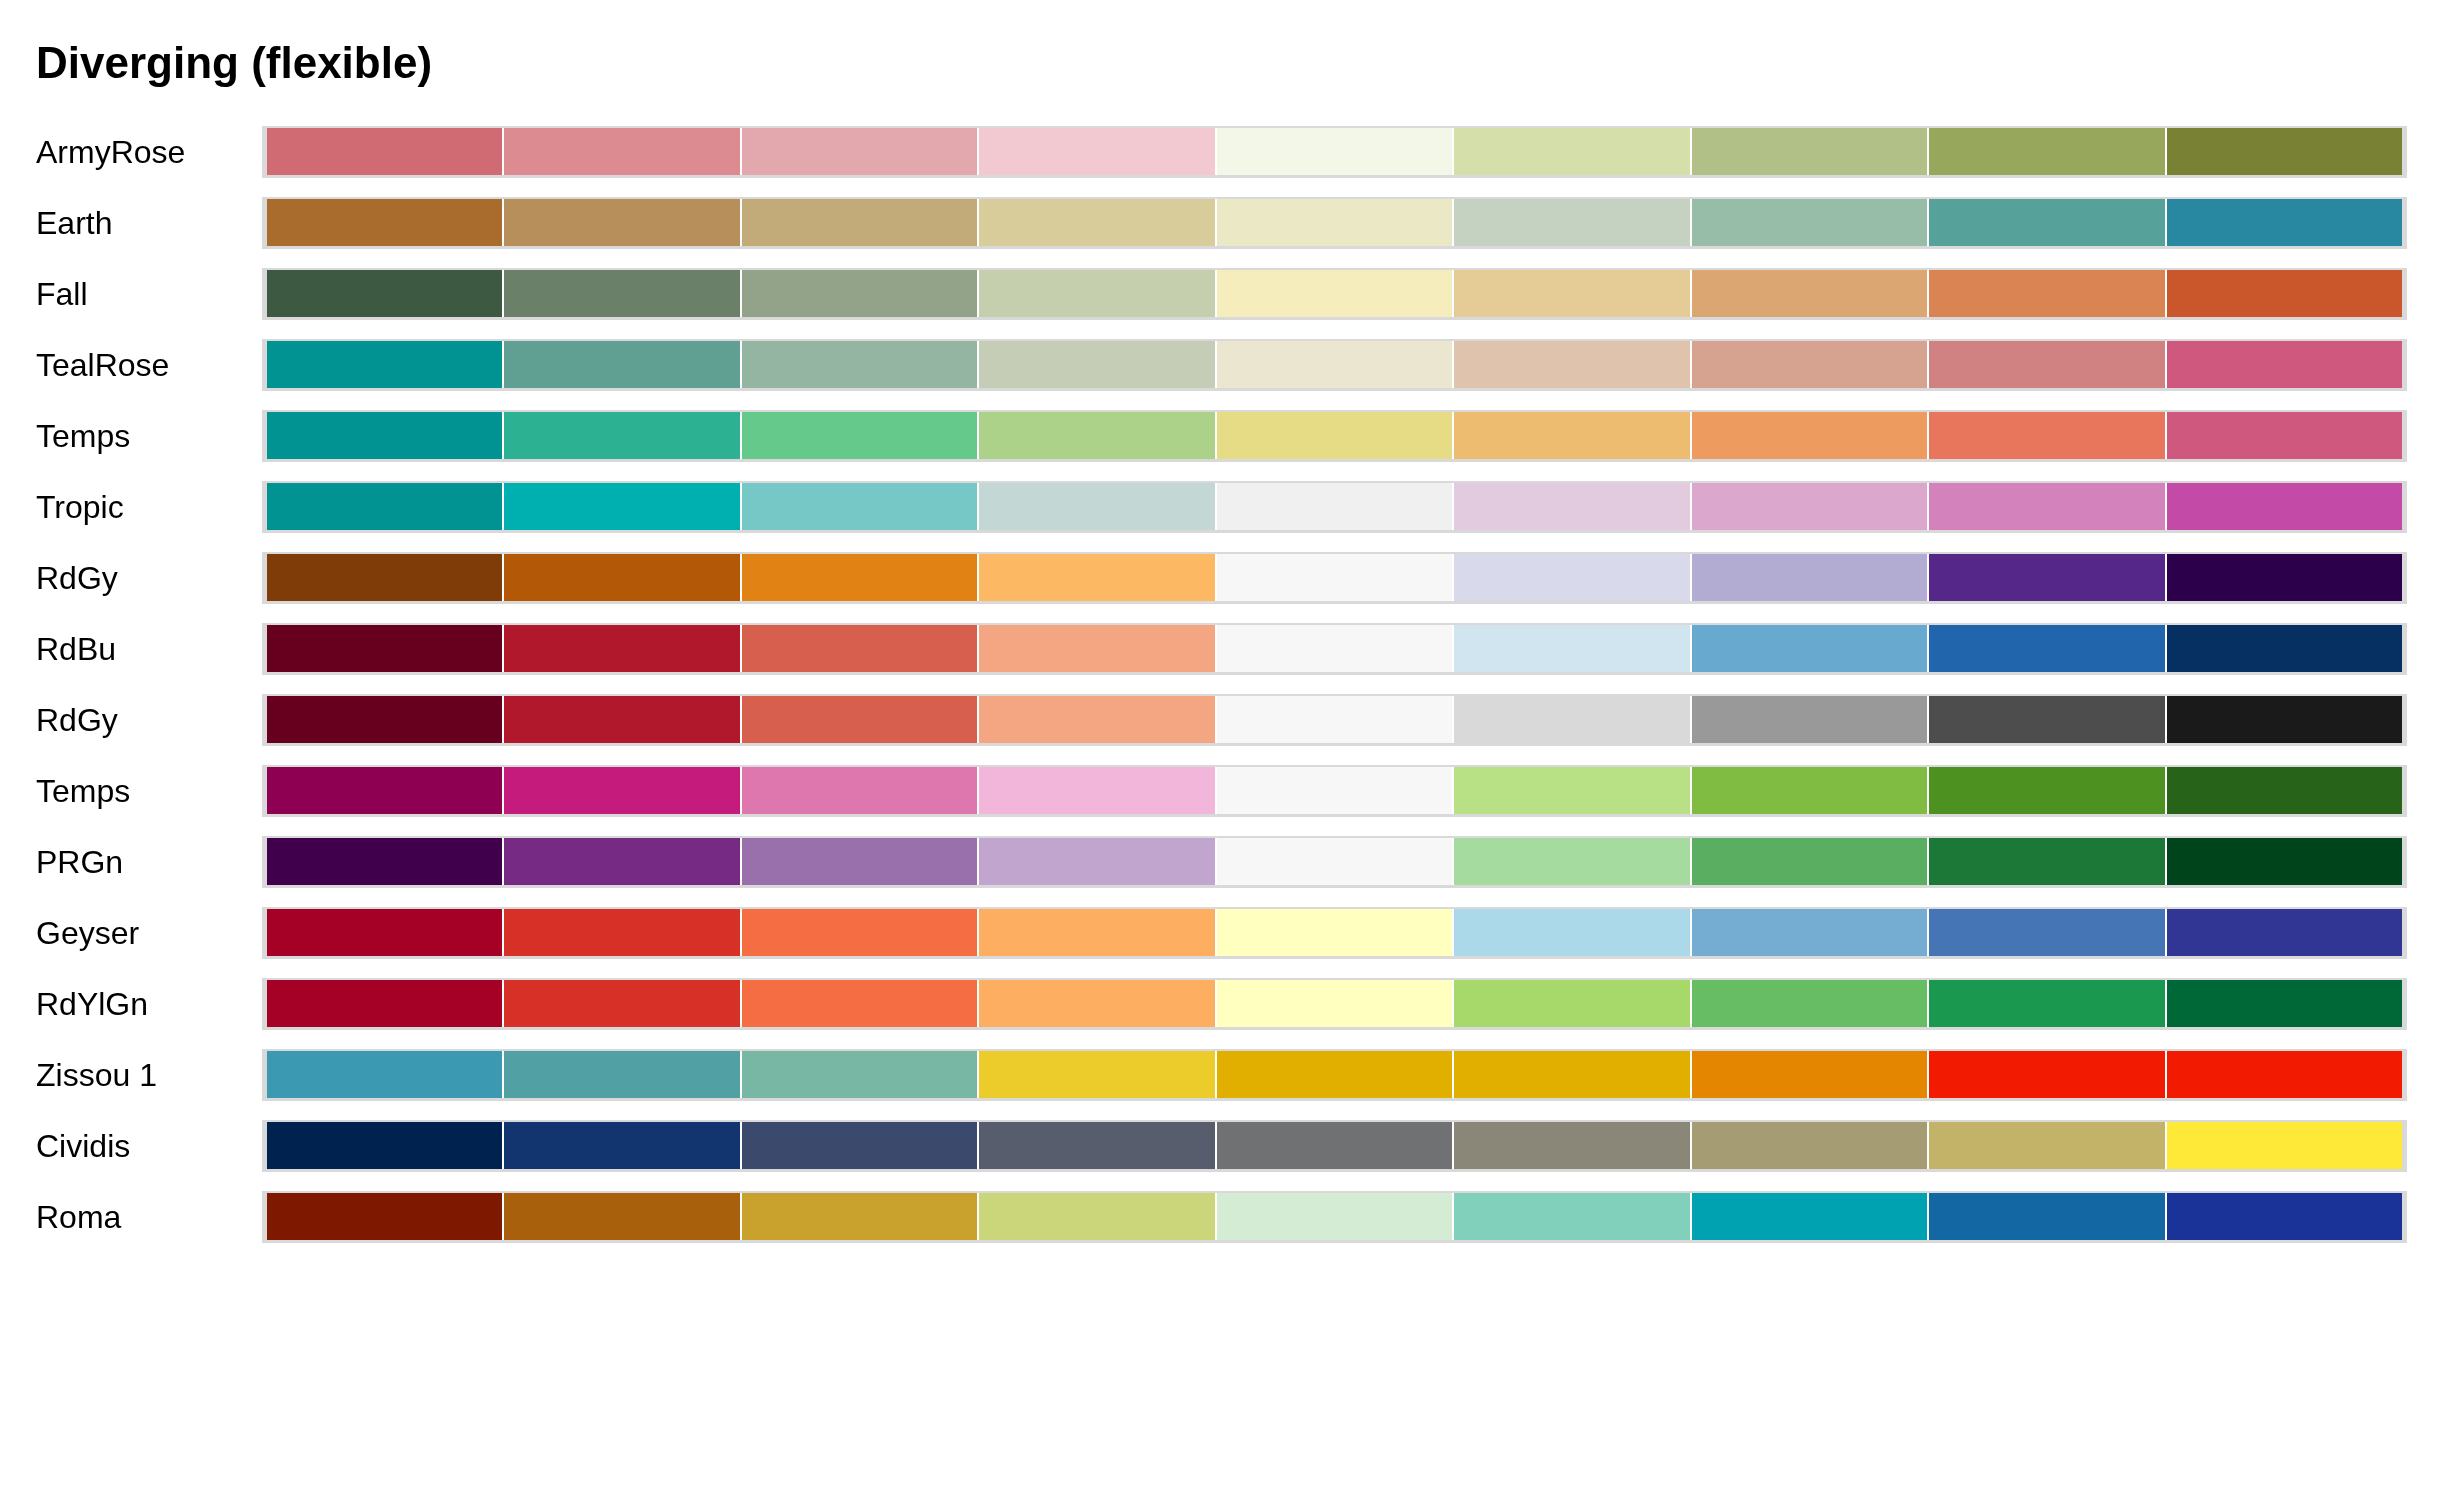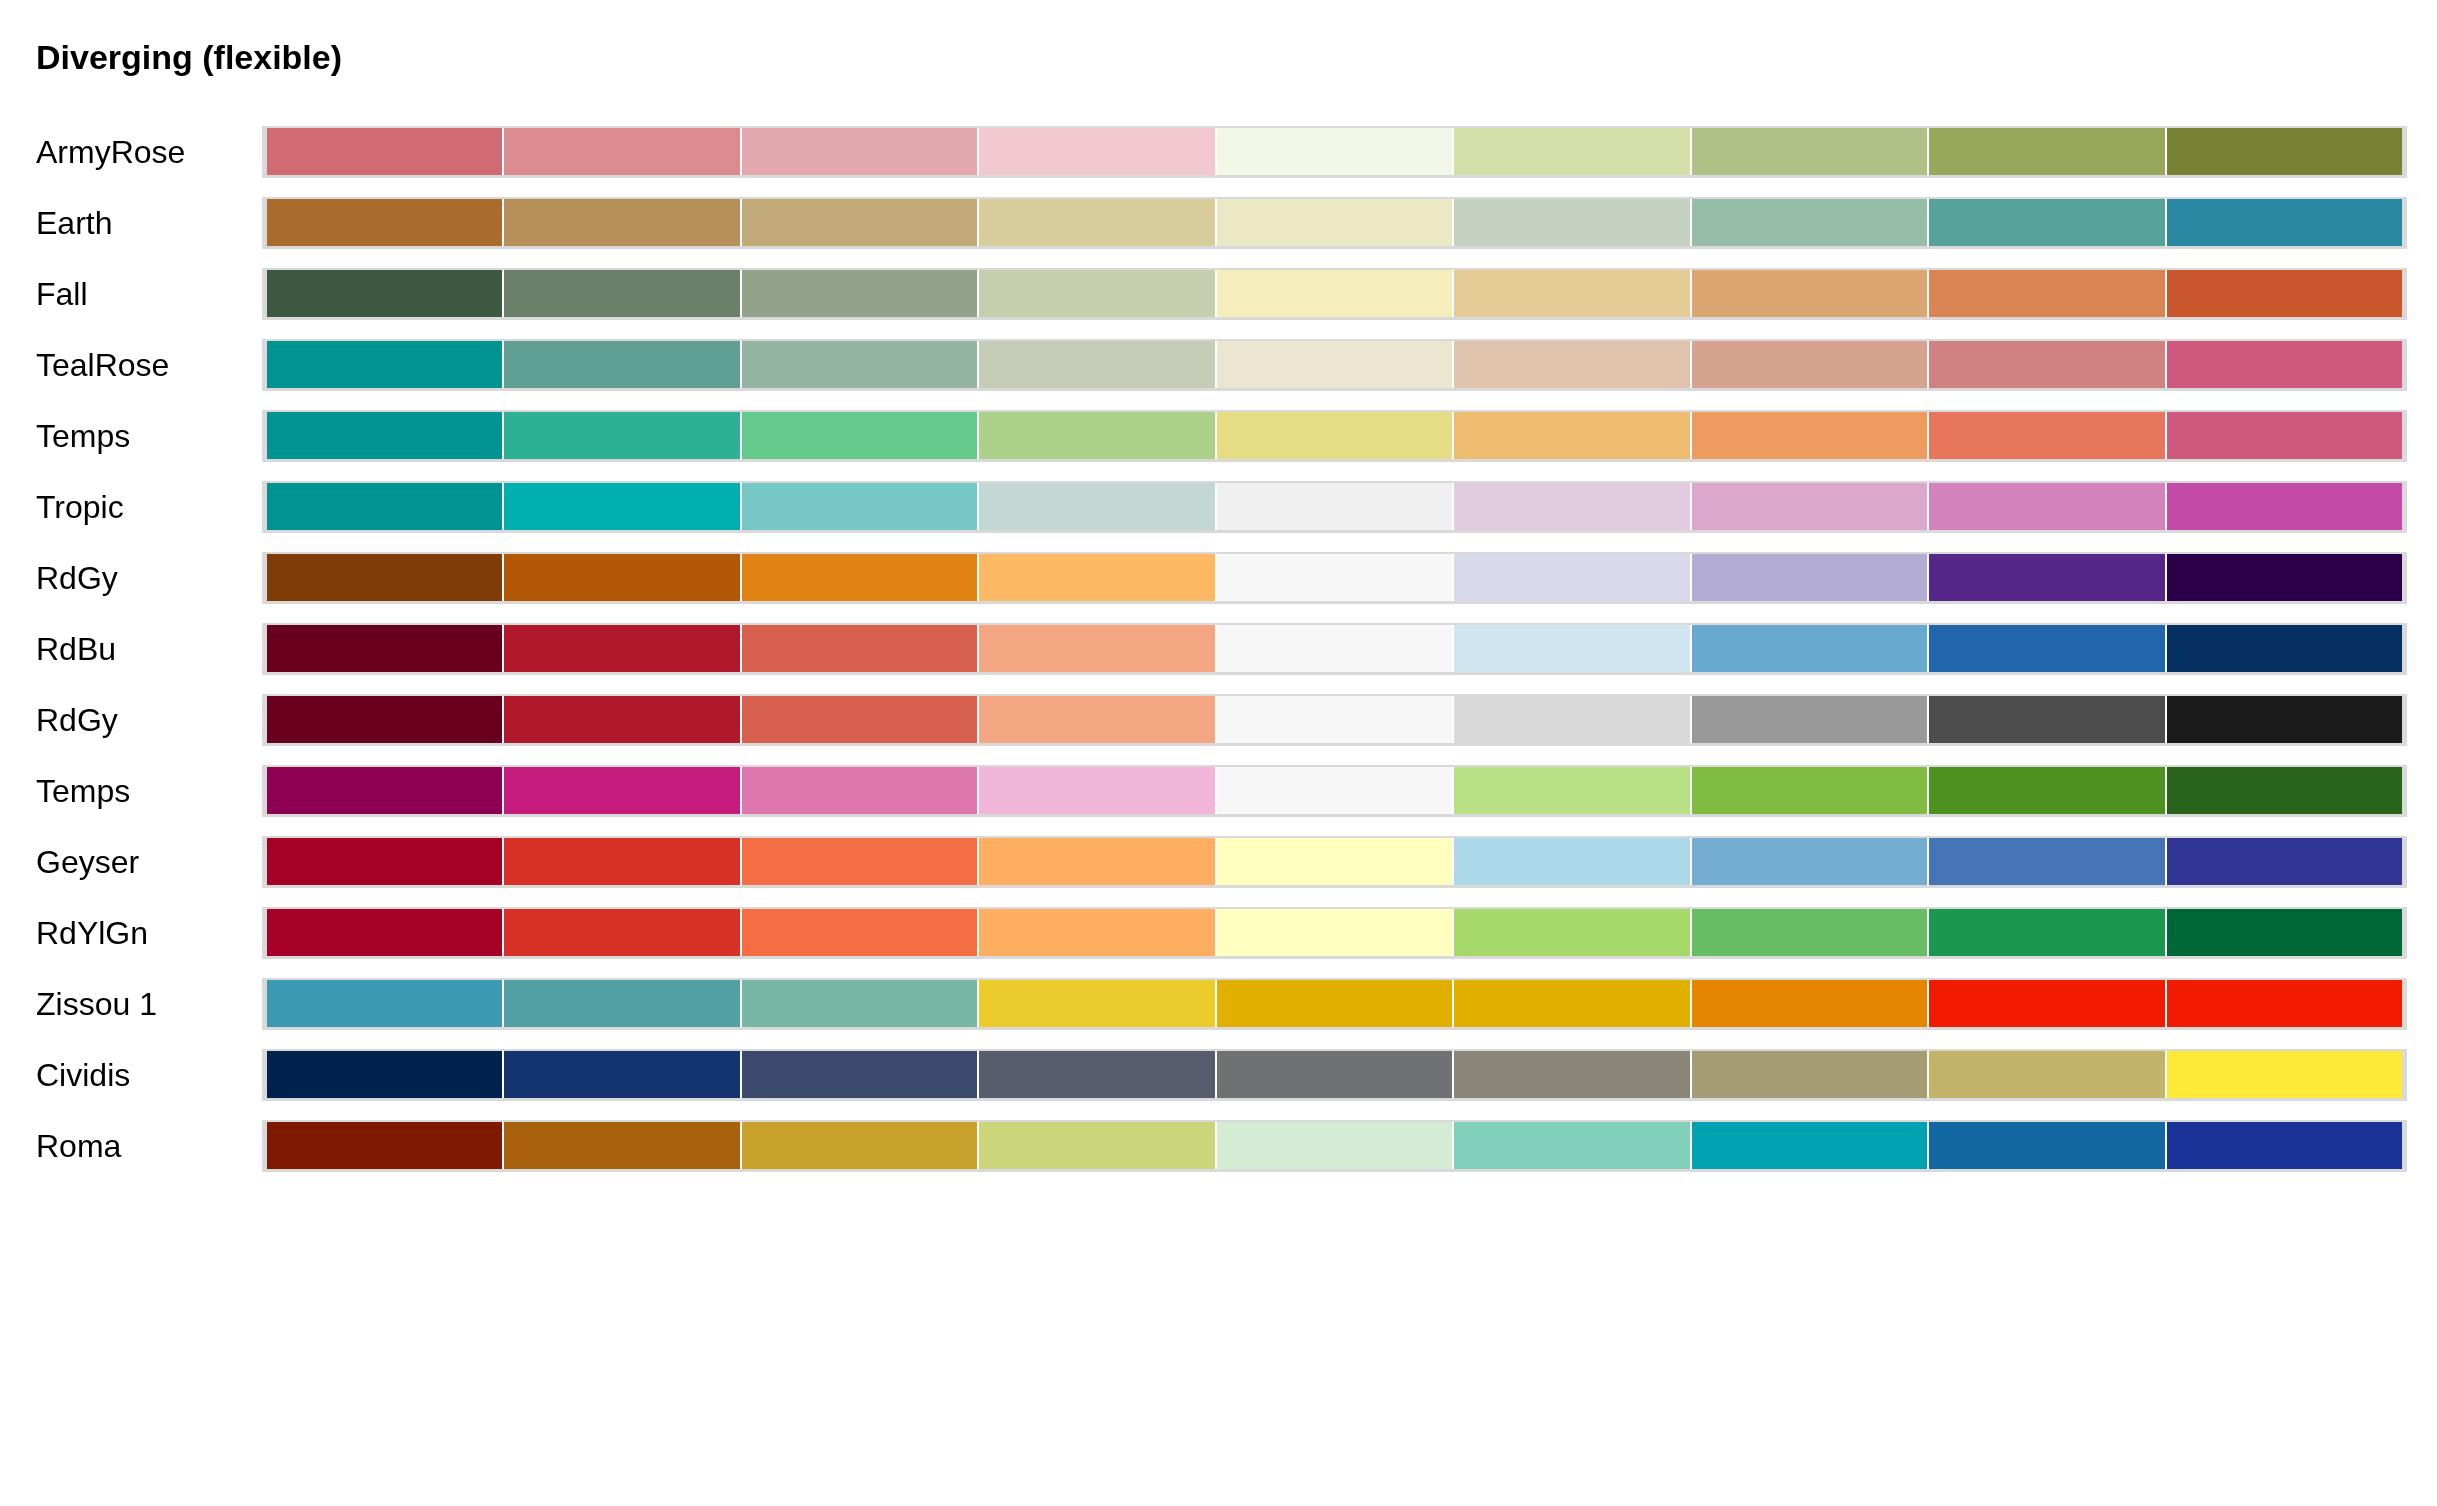--- a/index.html
+++ b/index.html
@@ -18,21 +18,21 @@
     position: relative;
     width: 2438px;
     height: 1506px;
     box-sizing: border-box;
     padding: 0;
   }
   #title {
     position: absolute;
     left: 36px;
     top: 38px;
-    font-size: 34px;
+    font-size: 44px;
     font-weight: bold;
     letter-spacing: 0px;
     color: #000000;
     white-space: nowrap;
   }
   #rows {
     position: absolute;
     left: 0px;
     top: 116px;
     width: 2438px;
@@ -215,20 +215,34 @@
           <div class="swatch" style="background-color: rgb(222, 119, 174);"></div>
           <div class="swatch" style="background-color: rgb(241, 182, 218);"></div>
           <div class="swatch" style="background-color: rgb(247, 247, 247);"></div>
           <div class="swatch" style="background-color: rgb(184, 225, 134);"></div>
           <div class="swatch" style="background-color: rgb(127, 188, 65);"></div>
           <div class="swatch" style="background-color: rgb(77, 146, 33);"></div>
           <div class="swatch" style="background-color: rgb(39, 100, 25);"></div>
         </div>
       </div>
       <div class="row">
+        <div class="row-label">PRGn</div>
+        <div class="swatch-strip">
+          <div class="swatch" style="background-color: rgb(64, 0, 75);"></div>
+          <div class="swatch" style="background-color: rgb(118, 42, 131);"></div>
+          <div class="swatch" style="background-color: rgb(153, 112, 171);"></div>
+          <div class="swatch" style="background-color: rgb(194, 165, 207);"></div>
+          <div class="swatch" style="background-color: rgb(247, 247, 247);"></div>
+          <div class="swatch" style="background-color: rgb(166, 219, 160);"></div>
+          <div class="swatch" style="background-color: rgb(90, 174, 97);"></div>
+          <div class="swatch" style="background-color: rgb(27, 120, 55);"></div>
+          <div class="swatch" style="background-color: rgb(0, 68, 27);"></div>
+        </div>
+      </div>
+      <div class="row">
         <div class="row-label">Geyser</div>
         <div class="swatch-strip">
           <div class="swatch" style="background-color: rgb(165, 0, 38);"></div>
           <div class="swatch" style="background-color: rgb(215, 48, 39);"></div>
           <div class="swatch" style="background-color: rgb(244, 109, 67);"></div>
           <div class="swatch" style="background-color: rgb(253, 174, 97);"></div>
           <div class="swatch" style="background-color: rgb(255, 255, 191);"></div>
           <div class="swatch" style="background-color: rgb(171, 217, 233);"></div>
           <div class="swatch" style="background-color: rgb(116, 173, 209);"></div>
           <div class="swatch" style="background-color: rgb(69, 117, 180);"></div>

